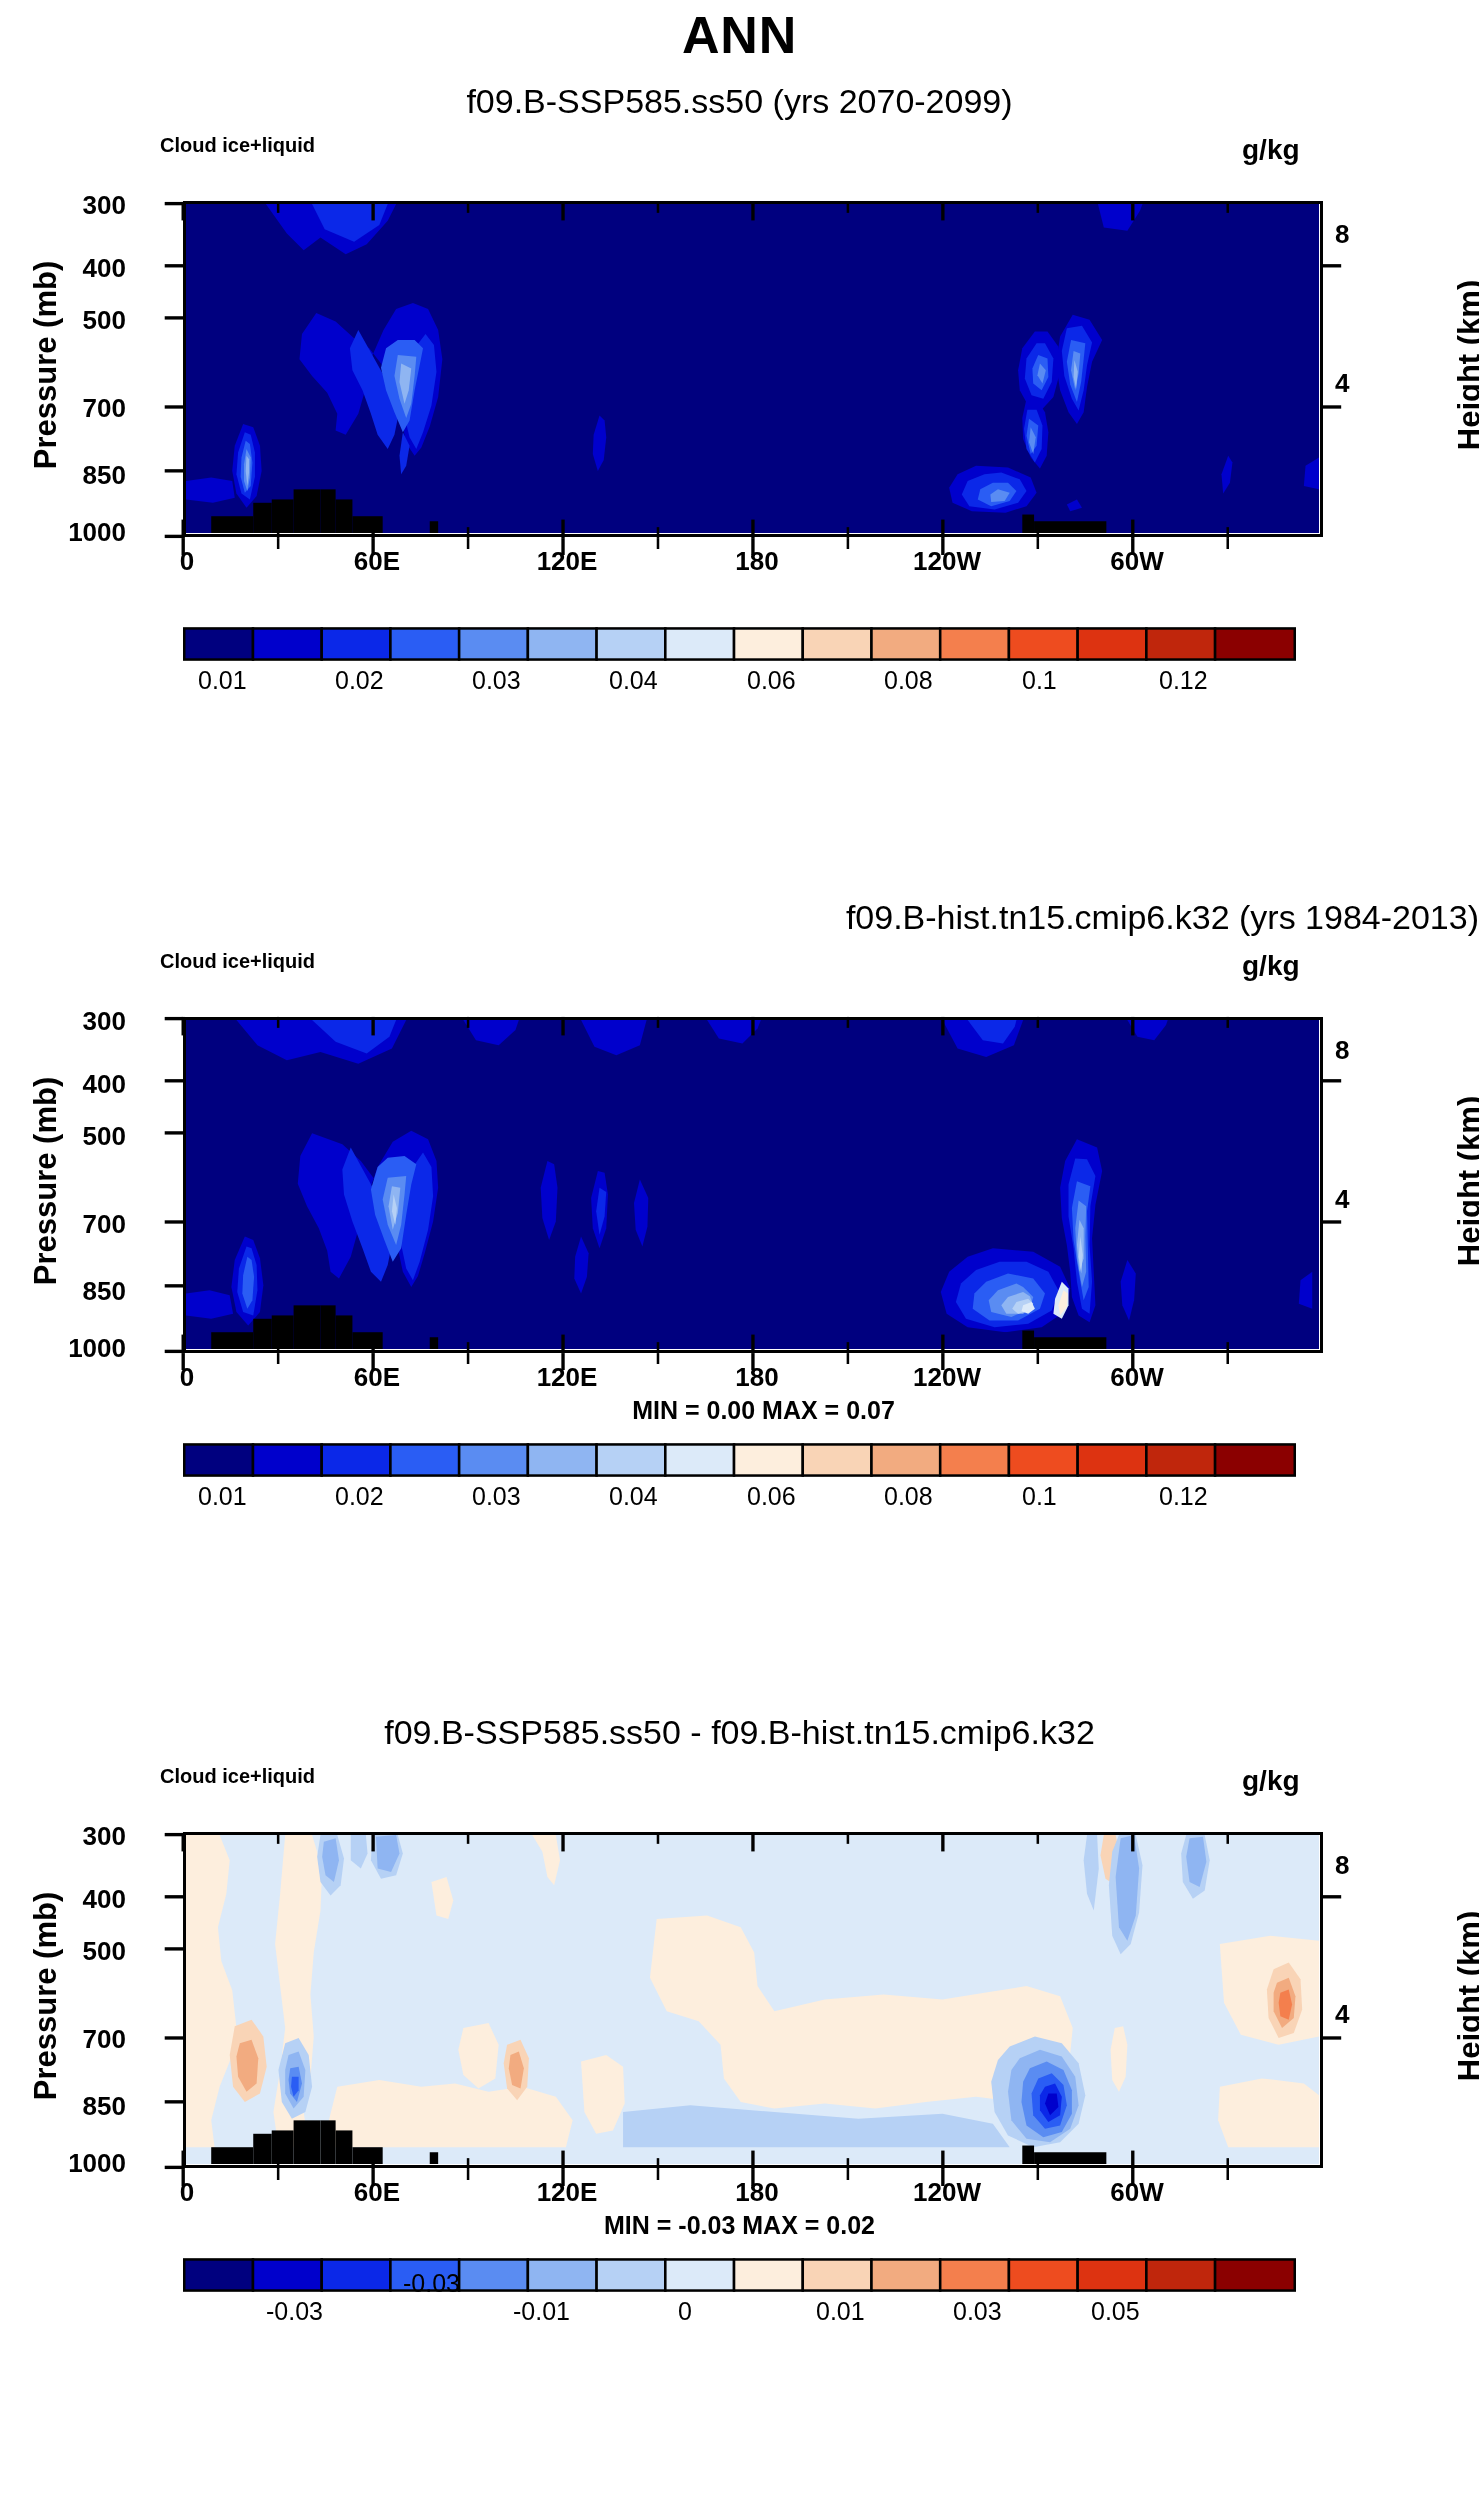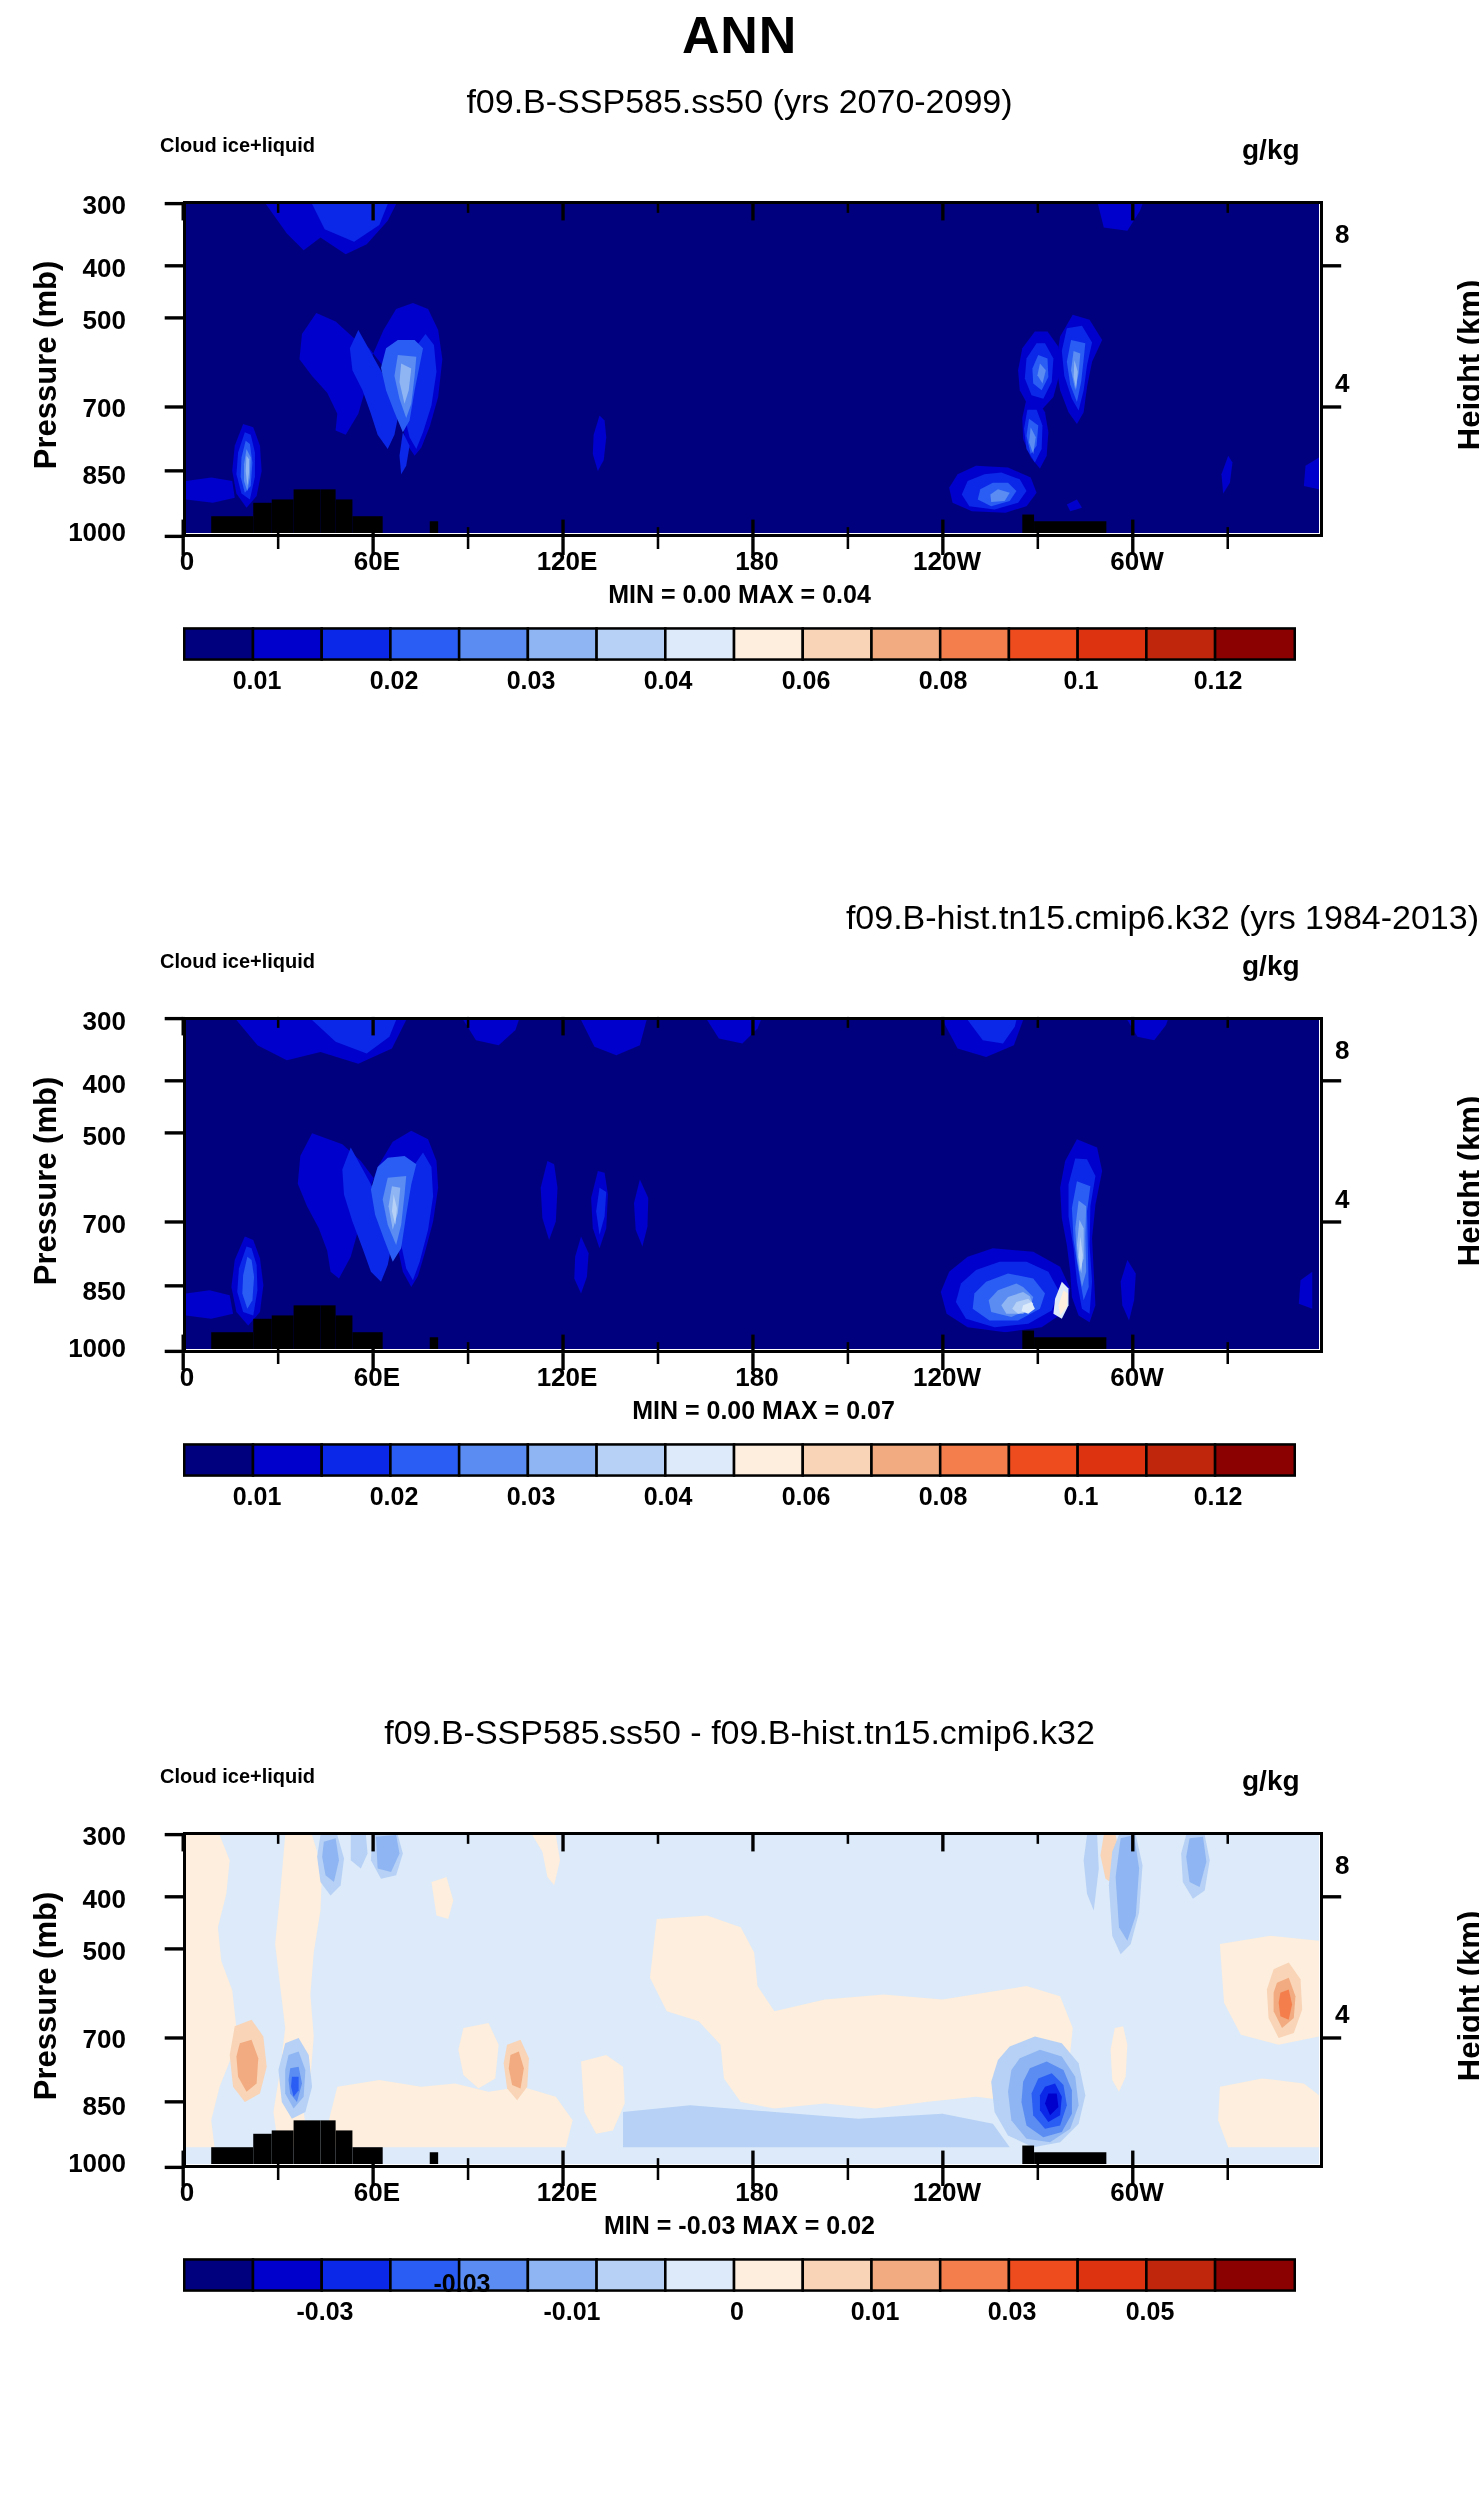--- a/index.html
+++ b/index.html
@@ -10,21 +10,21 @@
               letter-spacing:0.8px;}
   .panel-title{width:100%;text-align:center;font-size:34px;font-weight:normal;}
   .hdr-left{font-size:20px;font-weight:bold;}
   .hdr-right{font-size:28px;font-weight:bold;}
   .ytick{font-size:26px;font-weight:bold;text-align:right;width:76px;}
   .rtick{font-size:26px;font-weight:bold;text-align:left;width:50px;}
   .xtick{font-size:26px;font-weight:bold;text-align:center;width:118px;}
   .axis-name{font-size:31px;font-weight:bold;
              transform-origin:center center;white-space:nowrap;}
   .minmax{width:100%;text-align:center;font-size:25px;font-weight:bold;}
-  .cbl{font-size:25px;font-weight:bold;text-align:center;width:118px;}
+  .cbl{font-size:25px;font-weight:normal;width:118px;}
   .plotbox{border:3.4px solid #000;box-sizing:border-box;overflow:hidden;}
   svg{display:block;}
 </style>
 </head>
 <body>
 
 <div class="abs main-title">ANN</div>
 
 <div class="abs" style="left:0;top:82px;width:1479px;height:807px;">
 
@@ -127,21 +127,20 @@
     </svg>
   </div>
 
   <div class="abs xtick" style="left:128px;top:464px;">0</div>
   <div class="abs xtick" style="left:318px;top:464px;">60E</div>
   <div class="abs xtick" style="left:508px;top:464px;">120E</div>
   <div class="abs xtick" style="left:698px;top:464px;">180</div>
   <div class="abs xtick" style="left:888px;top:464px;">120W</div>
   <div class="abs xtick" style="left:1078px;top:464px;">60W</div>
 
-  <div class="abs minmax" style="left:0;top:498px;">MIN =  0.00  MAX =  0.04</div>
 
   <div class="abs" style="left:183px;top:545px;width:1113px;height:34px;">
     <svg width="1113" height="34" viewBox="0 0 1324 40">
       <g stroke="#000" stroke-width="3">
         <rect x="1.5" y="1.5" width="81.75" height="37" fill="#00007f"></rect>
         <rect x="83.25" y="1.5" width="81.75" height="37" fill="#0000cc"></rect>
         <rect x="165" y="1.5" width="81.75" height="37" fill="#0b28e8"></rect>
         <rect x="246.75" y="1.5" width="81.75" height="37" fill="#2a5df4"></rect>
         <rect x="328.5" y="1.5" width="81.75" height="37" fill="#5a8cf2"></rect>
         <rect x="410.25" y="1.5" width="81.75" height="37" fill="#8fb5f2"></rect>

